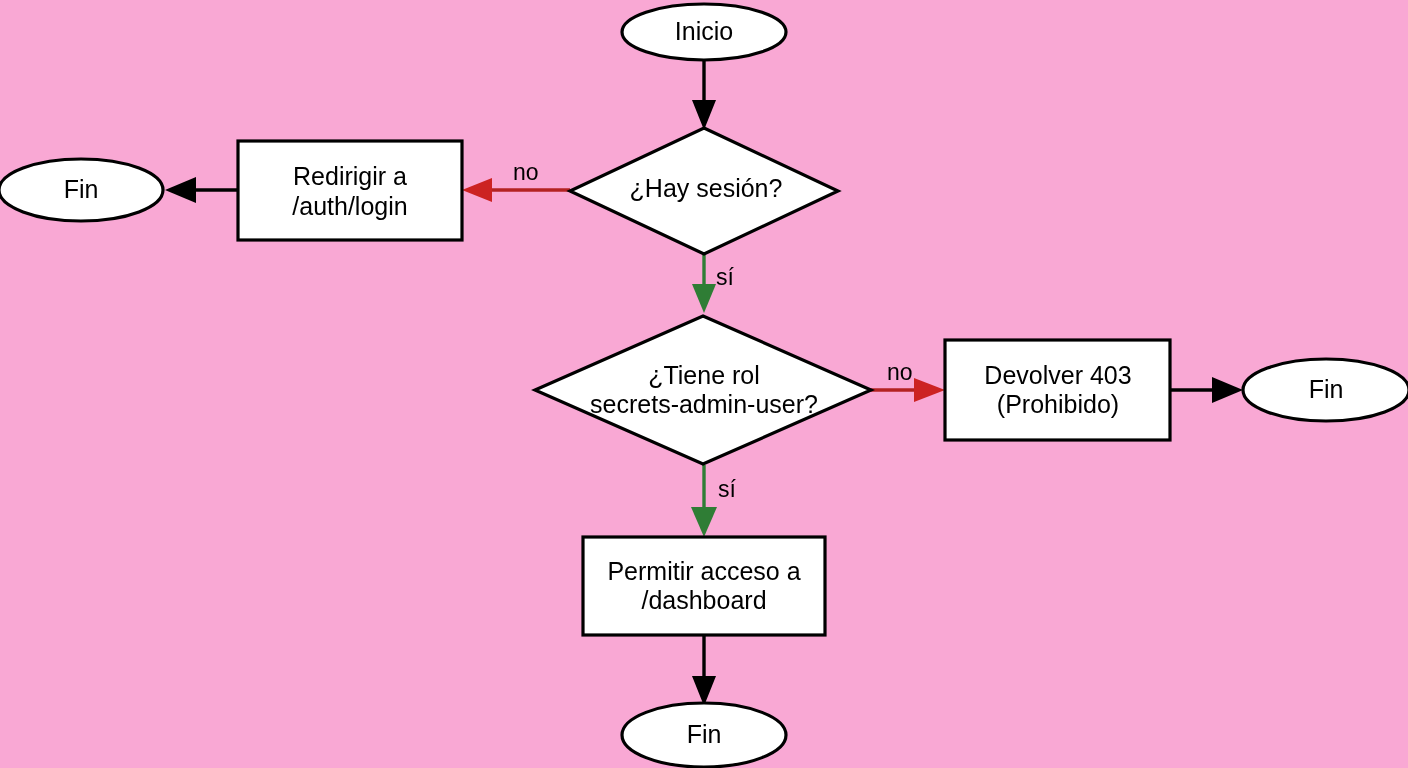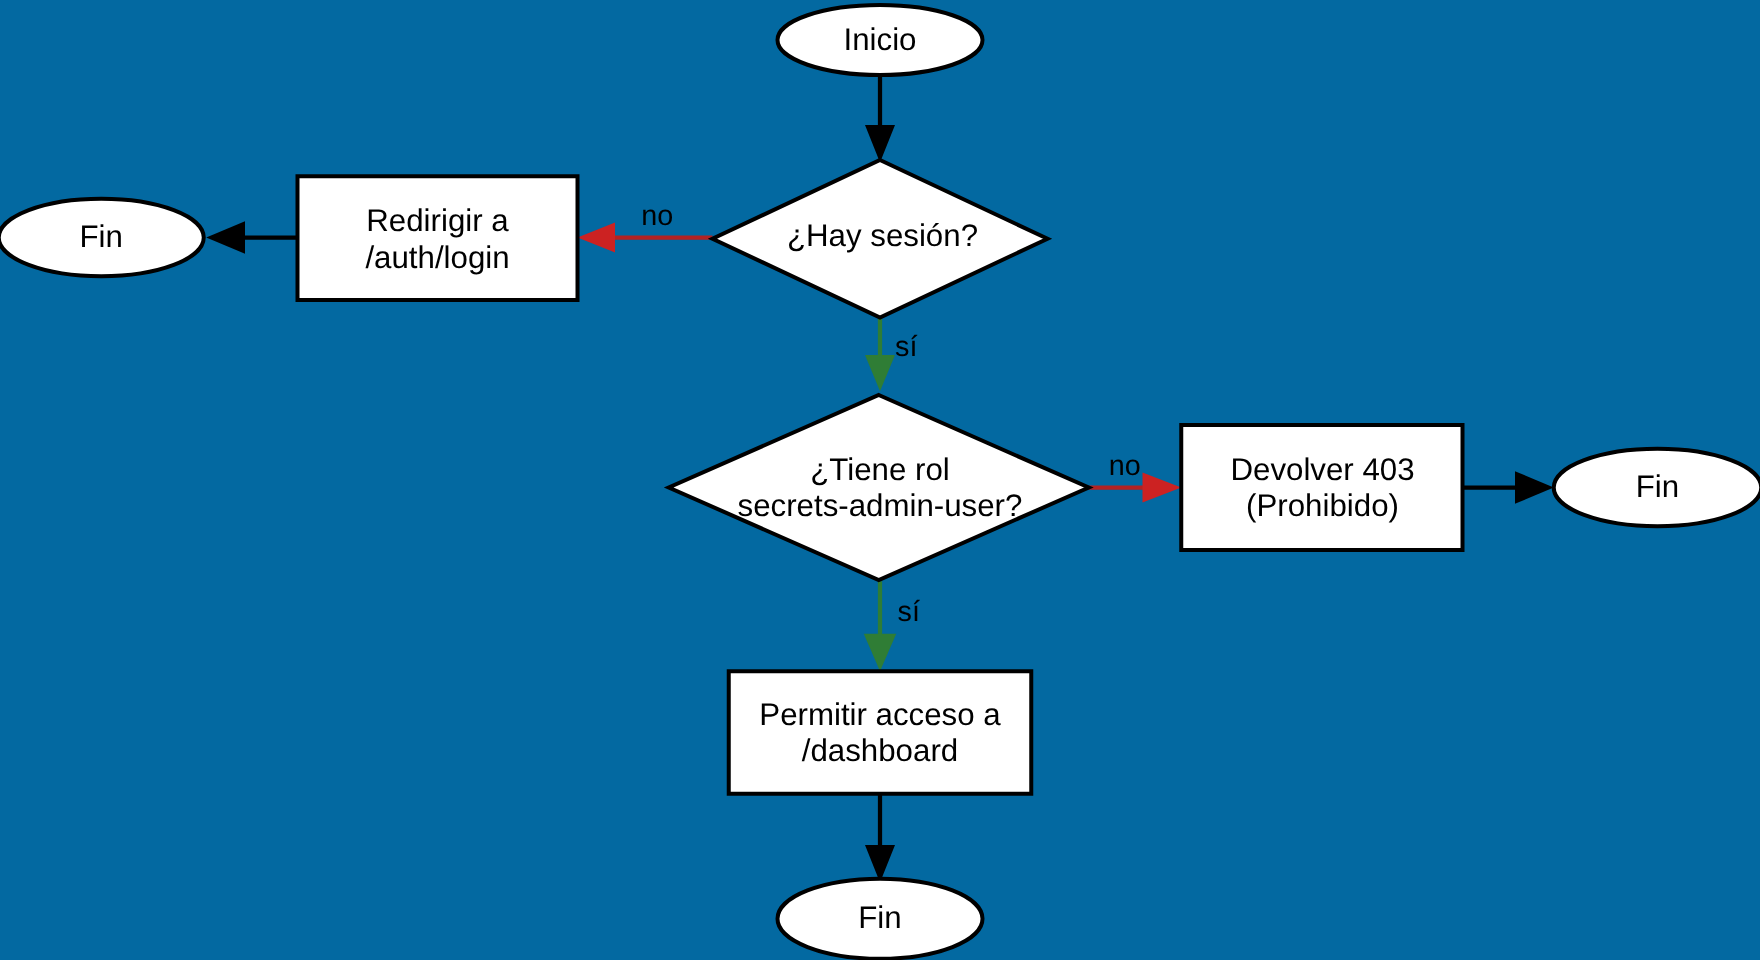--- a/index.html
+++ b/index.html
@@ -10,21 +10,21 @@
   body {
     width: 1408px;
     height: 768px;
     overflow: hidden;
     font-family: "Liberation Sans", sans-serif;
   }
   #flow-root {
     position: relative;
     width: 1408px;
     height: 768px;
-    background: #0369a1;
+    background: #f9a8d4;
   }
   #flow-svg {
     position: absolute;
     top: 0;
     left: 0;
     width: 1408px;
     height: 768px;
     display: block;
   }
   .node-shape {

